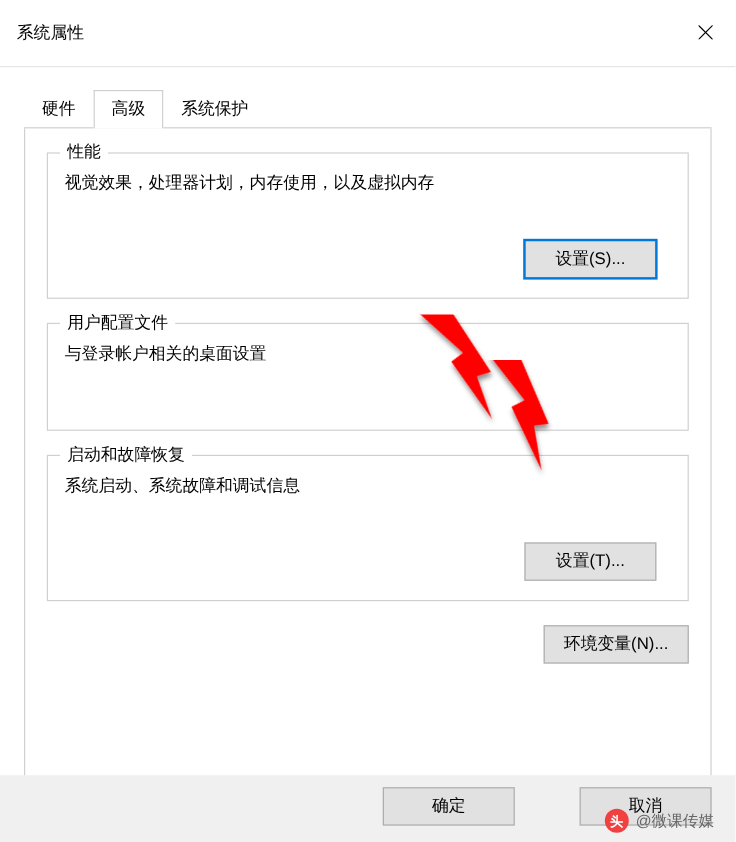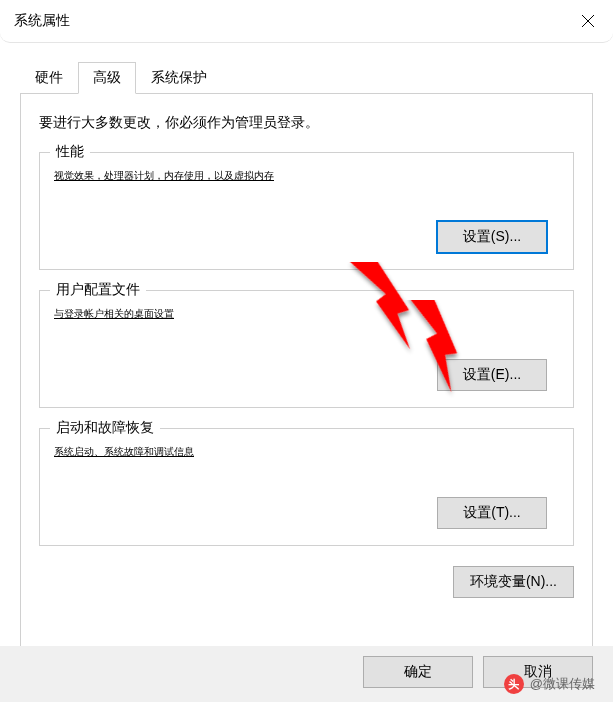--- a/index.html
+++ b/index.html
@@ -1,34 +1,34 @@
 <!DOCTYPE html>
 <html><head>
   <meta charset="utf-8">
   <style>
     * { box-sizing: border-box; margin: 0; padding: 0; font-family: "Microsoft YaHei", "Segoe UI", sans-serif; }
     body { width: 613px; height: 702px; background: #fff; position: relative; overflow: hidden; }
-    .titlebar { height: 43px; display: flex; align-items: center; justify-content: space-between; padding-left: 14px; border-bottom: 1px solid #e5e5e5; border-radius: 10px; }
+    .titlebar { height: 56px; display: flex; align-items: center; justify-content: space-between; padding-left: 14px; border-bottom: 1px solid #e5e5e5; }
     .titlebar-title { font-size: 14px; color: #000; }
     .close-btn { width: 50px; height: 38px; display: flex; align-items: center; justify-content: center; font-size: 18px; color: #000; cursor: pointer; }
     .content { padding: 18px 20px 0 20px; }
     .tabs { display: flex; border-bottom: 1px solid #d0d0d0; position: relative; }
     .tab { padding: 6px 14px; font-size: 14px; color: #000; border: 1px solid transparent; cursor: pointer; position: relative; top: 1px; }
     .tab.active { border: 1px solid #d0d0d0; border-bottom: 1px solid #fff; background: #fff; }
     .tabpage { border: 1px solid #d0d0d0; border-top: none; padding: 20px 18px 18px 18px; min-height: 562px; position: relative; }
     .notice { font-size: 14px; color: #000; margin-bottom: 20px; }
     .group { border: 1px solid #d0d0d0; padding: 16px 26px 16px 14px; margin-bottom: 20px; position: relative; }
     .group-title { position: absolute; top: -10px; left: 10px; background: #fff; padding: 0 6px; font-size: 14px; color: #000; }
-    .group-desc { font-size: 10px; color: #000; margin-bottom: 38px; text-decoration: underline; }
+    .group-desc { font-size: 14px; color: #000; margin-bottom: 38px; }
     .btn { min-width: 110px; padding: 6px 16px; font-size: 14px; background: #e1e1e1; border: 1px solid #adadad; cursor: pointer; text-align: center; display: inline-block; }
     .btn.focused { outline: 2px solid #0078d7; outline-offset: -1px; }
     .btn-row { display: flex; justify-content: flex-end; }
     .env-row { display: flex; justify-content: flex-end; margin-top: 4px; }
     .dialog-buttons { position: absolute; bottom: 14px; right: 20px; display: flex; gap: 10px; align-items: center; }
-    .btn-ok, .btn-cancel, .btn-apply { min-width: 110px; padding: 6px 16px; font-size: 14px; background: #e1e1e1; border: 1px solid #adadad; cursor: pointer; text-align: center; }
+    .btn-ok, .btn-cancel, .btn-apply { min-width: 110px; padding: 6px 16px; font-size: 14px; background: #e1e1e1; border: 1px solid #adadad; cursor: pointer; text-align: center; margin-left: 44px; }
     .arrow-overlay { position: absolute; pointer-events: none; z-index: 10; }
     .watermark { position: absolute; bottom: 8px; right: 18px; display: flex; align-items: center; gap: 6px; font-size: 13px; color: #666; }
     .watermark-icon { width: 20px; height: 20px; background: #f04040; border-radius: 50%; display: flex; align-items: center; justify-content: center; color: #fff; font-size: 11px; font-weight: bold; }
     .bottom-blank { position: absolute; bottom: 0; left: 0; right: 0; height: 56px; background: #f0f0f0; }
   </style>
 </head>
 <body>
 
 <div class="titlebar">
   <span class="titlebar-title">系统属性</span>
@@ -43,36 +43,32 @@
 </div>
 
 <div class="content">
   <div class="tabs">
     <div class="tab">硬件</div>
     <div class="tab active">高级</div>
     <div class="tab">系统保护</div>
   </div>
 
   <div class="tabpage">
-    <div class="notice">要进行大多数更改，你必须作为管理员登录。</div>
 
     <div class="group">
       <div class="group-title">性能</div>
       <div class="group-desc">视觉效果，处理器计划，内存使用，以及虚拟内存</div>
       <div class="btn-row">
         <div class="btn focused">设置(S)...</div>
       </div>
     </div>
 
     <div class="group">
       <div class="group-title">用户配置文件</div>
       <div class="group-desc">与登录帐户相关的桌面设置</div>
-      <div class="btn-row">
-        <div class="btn">设置(E)...</div>
-      </div>
     </div>
 
     <div class="group">
       <div class="group-title">启动和故障恢复</div>
       <div class="group-desc">系统启动、系统故障和调试信息</div>
       <div class="btn-row">
         <div class="btn">设置(T)...</div>
       </div>
     </div>
 

